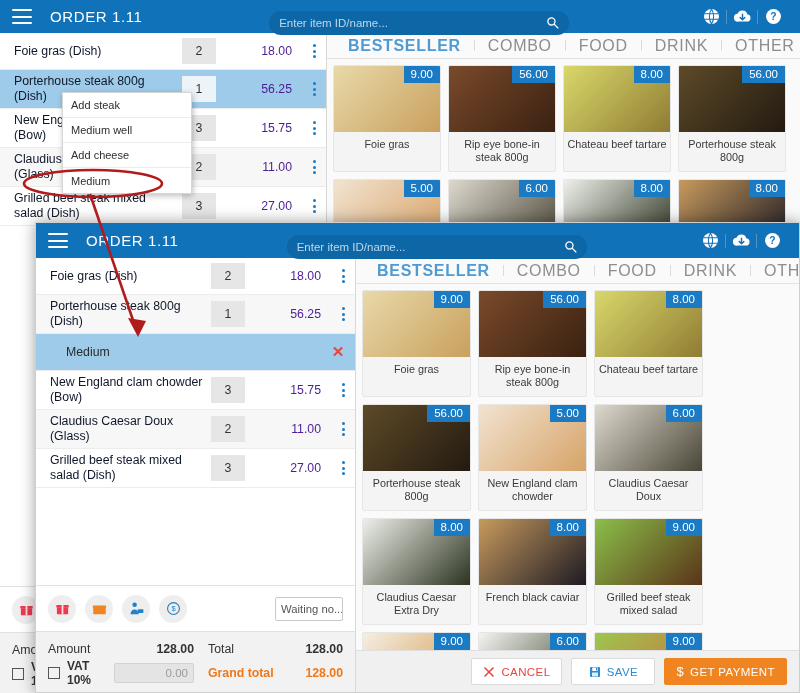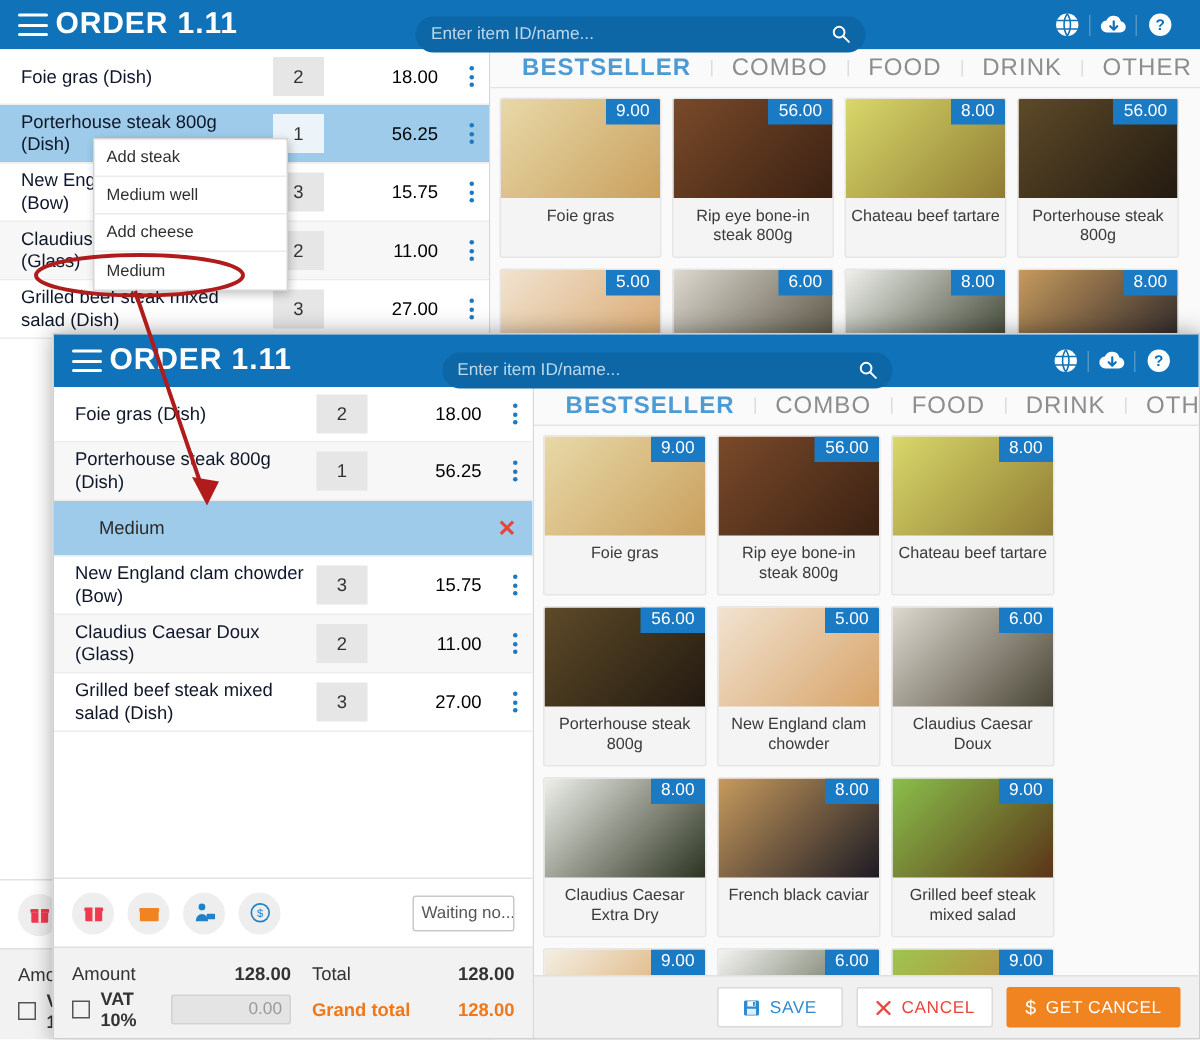--- a/index.html
+++ b/index.html
@@ -21,21 +21,21 @@
   }
 
   .appbar {
     background:#1072b9; height:33px; flex:0 0 33px;
     display:flex; align-items:center; padding:0 12px; color:#fff;
   }
   .front .appbar { height:35px; flex:0 0 35px; }
   .hamburger { width:20px; height:15px; display:flex; flex-direction:column;
                justify-content:space-between; cursor:pointer; flex:0 0 auto; }
   .hamburger i { display:block; height:2px; background:#fff; border-radius:1px; }
-  .order-title { font-size:20px; letter-spacing:.6px; margin-left:5px; white-space:nowrap;font-weight:bold; }
+  .order-title { font-size:15px; letter-spacing:.6px; margin-left:18px; white-space:nowrap; }
 
   .searchwrap { flex:1; display:flex; justify-content:center;margin-top:12px; }
   .searchbox {
     background:#0d66a6; border-radius:14px; height:24px; width:300px;
     display:flex; align-items:center; padding:0 10px; position:relative;
   }
   .searchbox input {
     background:transparent; border:0; outline:0; color:#eaf3fa;
     font-size:11.5px; font-family:inherit; flex:1;
   }
@@ -56,21 +56,21 @@
   
   .order-list { flex:1; overflow:hidden; background:#fff; }
   .orow { display:flex; align-items:center; min-height:37px; border-bottom:1px solid #ececec;
           padding:4px 0 4px 14px; background:#fff; }
   .orow.alt { background:#f7f7f7; }
   .orow.sel { background:#9dcbe9; }
   .orow .oname { flex:1; font-size:12.3px; color:#0f172a; line-height:15px; padding-right:6px; }
   .orow .oqty { width:34px; flex:0 0 34px; height:26px; background:#e6e6e6; color:#333;
                 display:flex; align-items:center; justify-content:center; font-size:12.3px; }
   .orow.sel .oqty { background:#edf4f9; }
-  .orow .oprice { width:86px; flex:0 0 86px; text-align:right; font-size:12.3px; color:#000000; padding-right:10px;}
+  .orow .oprice { width:86px; flex:0 0 86px; text-align:right; font-size:12.3px; color:#4c1d95; padding-right:10px;}
   .orow .okebab { width:24px; flex:0 0 24px; display:flex; flex-direction:column; align-items:center;
                   gap:2.5px; cursor:pointer; }
   .orow .okebab b { width:3px; height:3px; background:#1b7ac4; border-radius:50%; display:block;}
   .orow.modrow { background:#9dcbe9; padding-left:30px; }
   .orow.modrow .oname { font-size:12.3px; color:#2b2b2b; }
   .xclose { color:#e8453c; font-size:15px; width:34px; text-align:center; cursor:pointer; font-weight:600;}
 
   
   .tools { display:flex; align-items:center; height:46px; flex:0 0 46px;
            border-top:1px solid #e2e2e2; padding:0 12px; background:#fff; gap:9px; }
@@ -594,39 +594,39 @@
               <div class="pricetag">6.00</div>
             </div>
           </div>
           <div class="card">
             <div class="thumb" style="background: linear-gradient(135deg, rgb(157, 198, 79) 0%, rgb(207, 106, 58) 100%);">
               <div class="pricetag">9.00</div>
             </div>
           </div>
         </div>
       <div class="actions">
+        <div class="abtn cancel">
+          <svg width="12" height="12" viewBox="0 0 24 24" stroke="#e8453c" stroke-width="3.2" stroke-linecap="round">
+              <line x1="4" y1="4" x2="20" y2="20"></line>
+              <line x1="20" y1="4" x2="4" y2="20"></line>
+            </svg>
+          <span>CANCEL</span>
+        </div>
         <div class="abtn save">
           <svg width="12" height="12" viewBox="0 0 24 24">
               <rect x="2" y="2" width="20" height="20" rx="2" fill="#2e8bd0"></rect>
               <rect x="6.5" y="3" width="11" height="7" fill="#fff"></rect>
               <rect x="14" y="4" width="2.5" height="5" fill="#2e8bd0"></rect>
               <rect x="6" y="13" width="12" height="8" fill="#dfeefb"></rect>
             </svg>
           <span>SAVE</span>
         </div>
-        <div class="abtn cancel">
-          <svg width="12" height="12" viewBox="0 0 24 24" stroke="#e8453c" stroke-width="3.2" stroke-linecap="round">
-              <line x1="4" y1="4" x2="20" y2="20"></line>
-              <line x1="20" y1="4" x2="4" y2="20"></line>
-            </svg>
-          <span>CANCEL</span>
-        </div>
         <div class="abtn pay">
           <span style="font-size:13px;">$</span>
-          <span>GET CANCEL</span>
+          <span>GET PAYMENT</span>
         </div>
       </div>
     </div>
   </div>
 </div>
 
 <svg class="annot" viewBox="0 0 800 693">
   <ellipse cx="93" cy="183.5" rx="69" ry="13.5" fill="none" stroke="#b01b1b" stroke-width="2.6"></ellipse>
   <path d="M90 194 L136 329" fill="none" stroke="#b01b1b" stroke-width="2.6"></path>
   <path d="M138 337 L128 318 L146 321 Z" fill="#b01b1b"></path>

